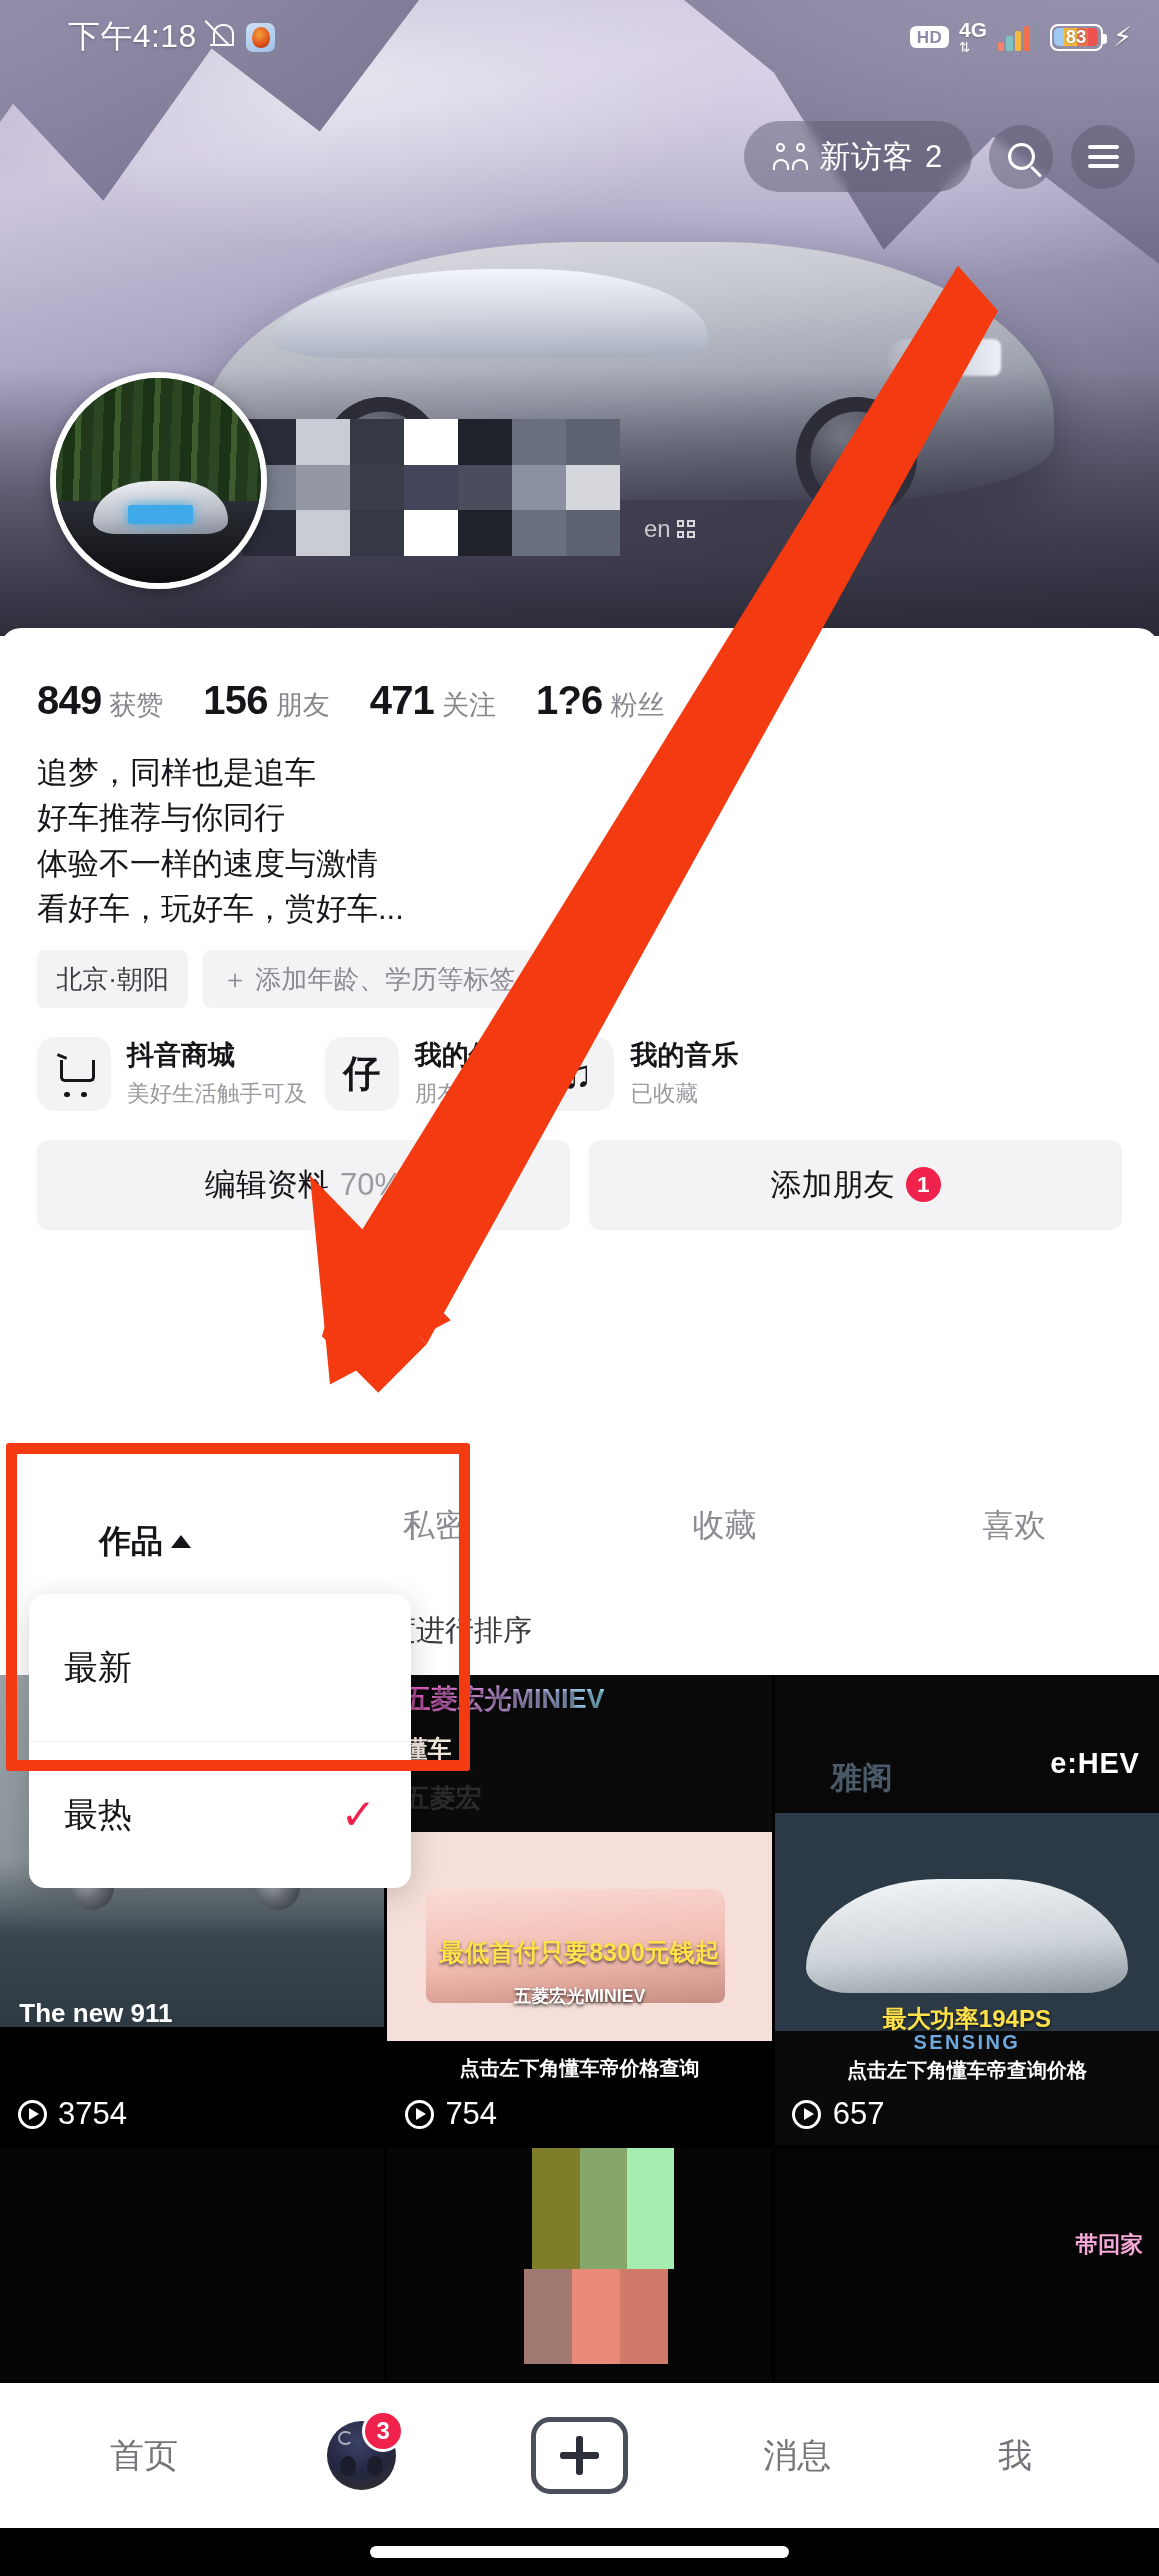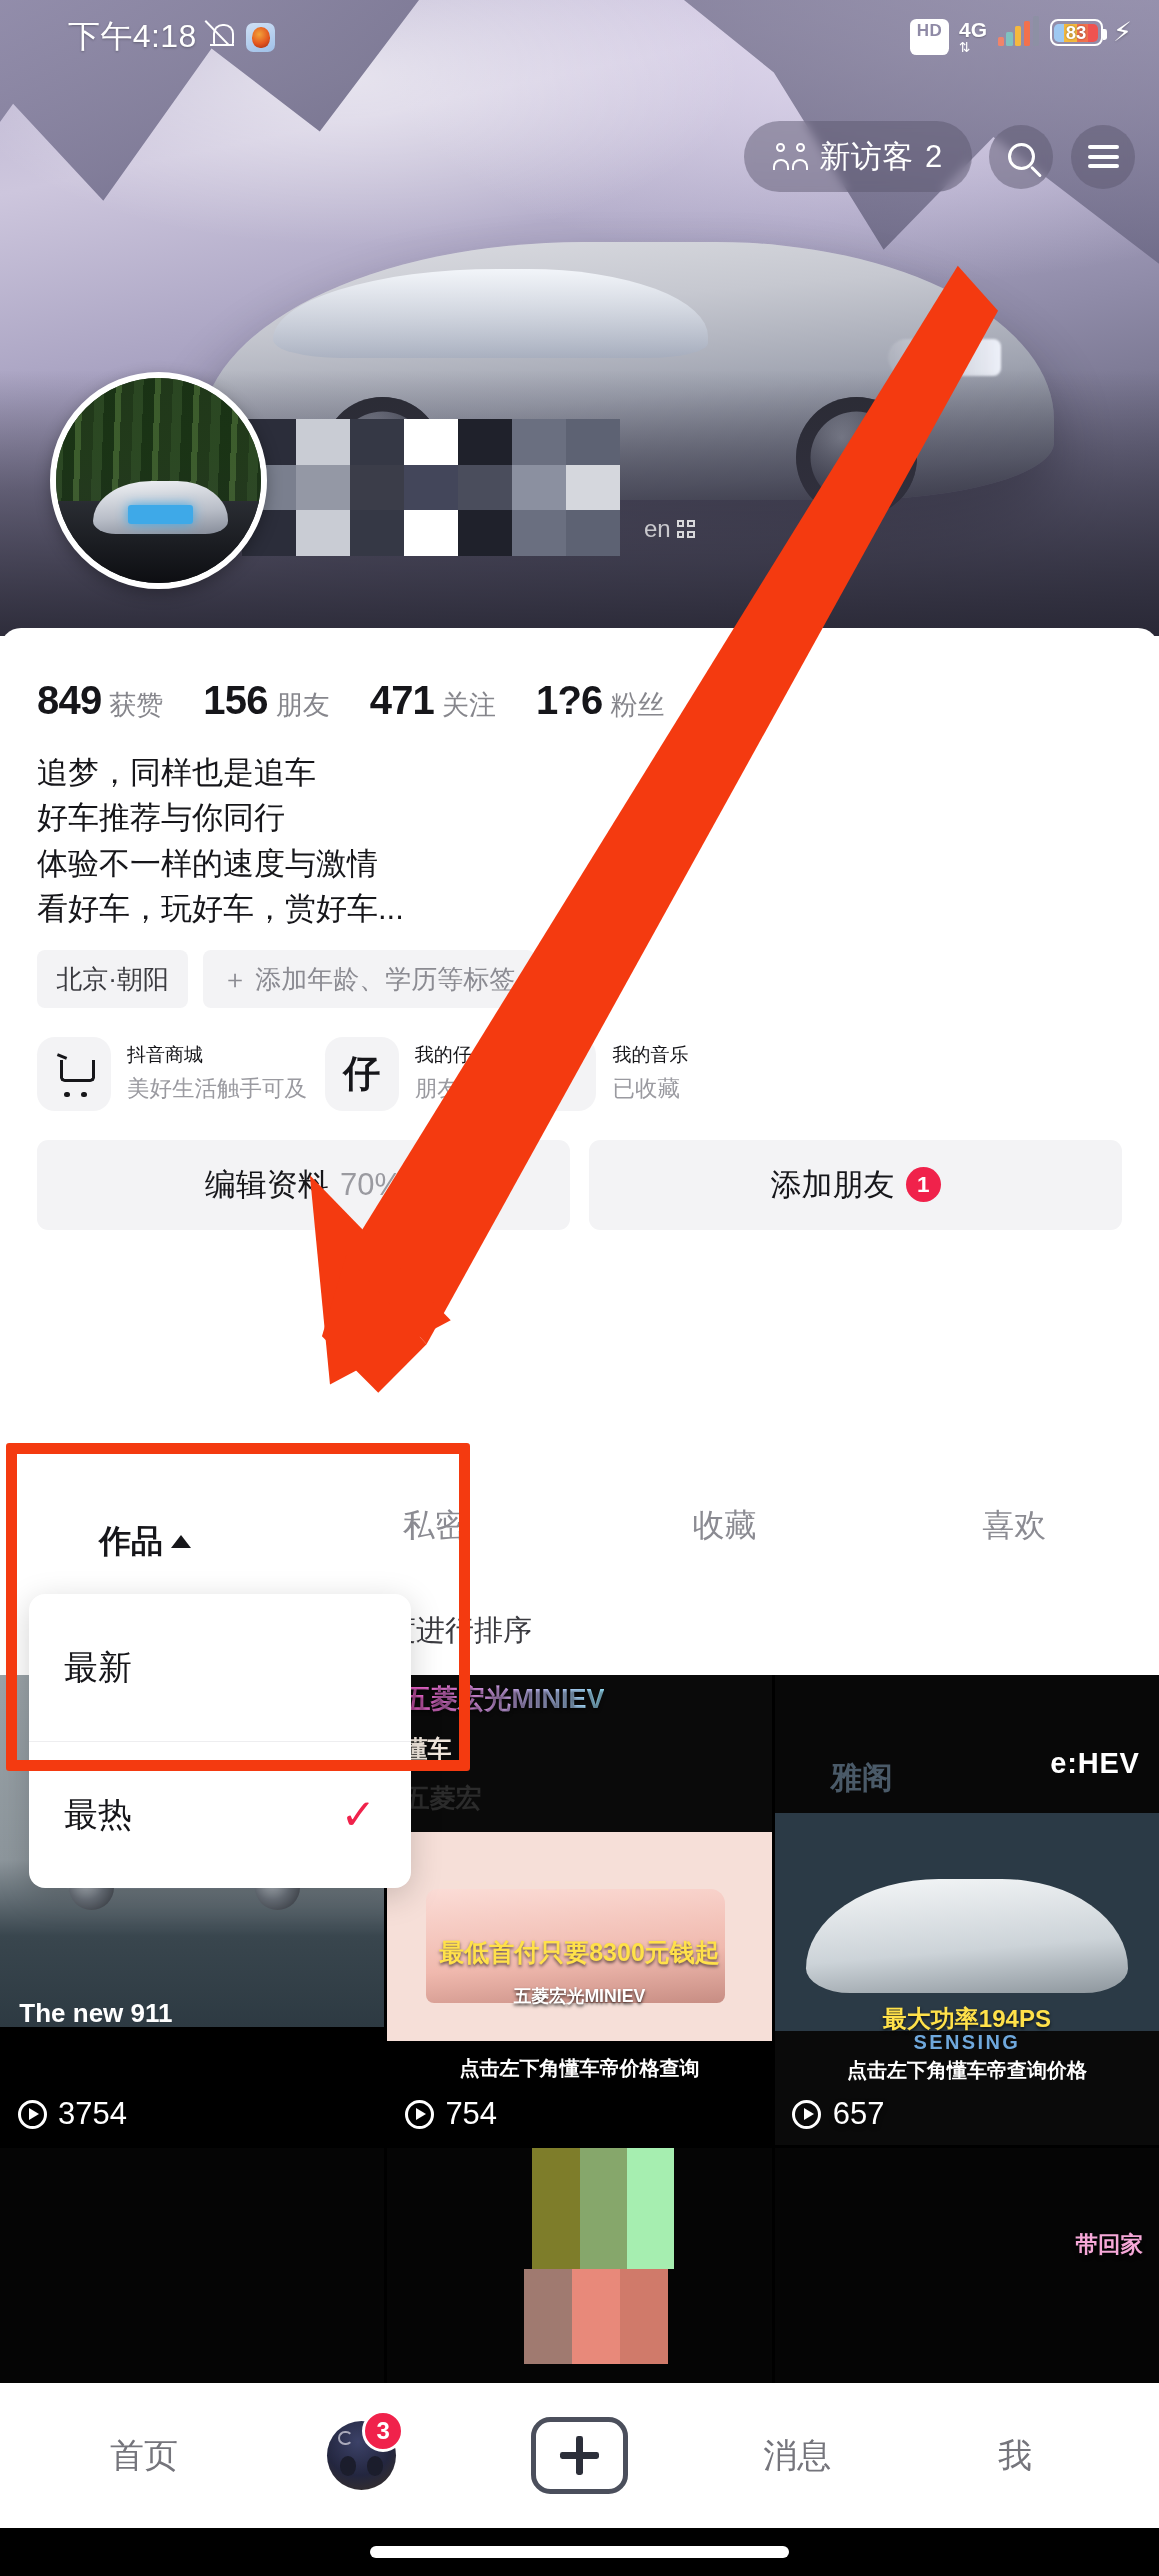--- a/index.html
+++ b/index.html
@@ -76,21 +76,21 @@
     content:""; position:absolute; left:-1.6px; top:-1.6px; width:34px; height:2.4px;
     background:#fff; transform: rotate(46deg); transform-origin: left top;
   }
   .mute-base { position:absolute; left:1.6px; bottom:6.4px; width:24px; height:2.4px; background:#fff; }
   .app-badge { width: 29px; height: 29px; border-radius: 7.2px;
     background: linear-gradient(160deg, #cfe0f5, #9fc0e8);
     position: relative; overflow:hidden; }
   .app-badge:after{ content:""; position:absolute; left:5.6px; top:4px; width:17.7px; height:21px;
     background: radial-gradient(circle at 40% 35%, #f2a23a 0%, #e4571f 55%, #9c2a12 100%);
     border-radius: 50% 50% 46% 46%; }
-  .sb-right { display:flex; gap: 10.5px; }
+  .sb-right { display:flex; align-items:center; gap: 10.5px; }
   .hd-badge { background:#fff; color:#8f8aa6; font-size:17px; font-weight:700;
               border-radius:6.4px; padding: 2.4px 6.4px; line-height:1; letter-spacing:0.4px; }
   .net { display:flex; flex-direction:column; align-items:flex-start; line-height:1; }
   .net-label { font-size:21px; font-weight:600; text-shadow:0 0.8px 1.6px rgba(0,0,0,.25); }
   .net-arrows { font-size:13.7px; letter-spacing:-0.8px; margin-top:0.8px; }
   .bars { display:flex; align-items:flex-end; gap:2.4px; height:27px; }
   .bars i { width:6.4px; border-radius:1.6px; display:block; }
   .bars i:nth-child(1){ height:8.9px; background:#f0846a; }
   .bars i:nth-child(2){ height:14.5px; background:#7fc2c0; }
   .bars i:nth-child(3){ height:20px; background:#f5b93e; }
@@ -172,21 +172,21 @@
   .bio p { font-size: 31px; line-height: 1.46; color: #16161a; }
 
   .tags { display:flex; gap: 14.5px; padding: 19.3px 37px 0 37px; }
   .tag { background:#f3f3f5; border-radius: 8px; padding: 11.3px 19.3px; font-size: 26px; color:#3b3b40; white-space:nowrap; }
   .tag.add { color:#8b8b92; }
 
   .shortcuts { display:flex; gap: 17.7px; padding: 29px 37px 0 37px; }
   .sc { display:flex; align-items:center; gap: 16px; flex: 0 0 auto; }
   .sc-ic { width: 74px; height: 74px; border-radius: 17.7px; background:#f3f3f5;
            display:flex; align-items:center; justify-content:center; }
-  .sc-txt .t1 { font-size: 19px; color:#16161a; font-weight:400; line-height:1.2; }
+  .sc-txt .t1 { font-size: 27px; color:#16161a; font-weight:700; line-height:1.2; }
   .sc-txt .t2 { font-size: 22.5px; color:#9a9aa0; margin-top:6.4px; white-space:nowrap; }
   .ic-cart { width:37px; height:37px; position:relative; }
   .ic-cart:before{ content:""; position:absolute; left:4.8px; top:4.8px; width:29px; height:19.3px;
     border:3.2px solid #16161a; border-top:none; border-radius: 0 0 4.8px 4.8px; }
   .ic-cart:after{ content:""; position:absolute; left:1.6px; top:0; width:9.7px; height:3.2px;
     background:#16161a; transform: rotate(22deg); }
   .cart-wheels { position:absolute; bottom:-4.8px; left:8.9px; width:22.5px; display:flex; justify-content:space-between; }
   .cart-wheels i { width:5.6px; height:5.6px; border-radius:50%; background:#16161a; display:block; }
   .ic-zai { font-size: 37px; font-weight: 600; color:#16161a; }
   .ic-music { font-size: 40px; color:#16161a; line-height:1; }

